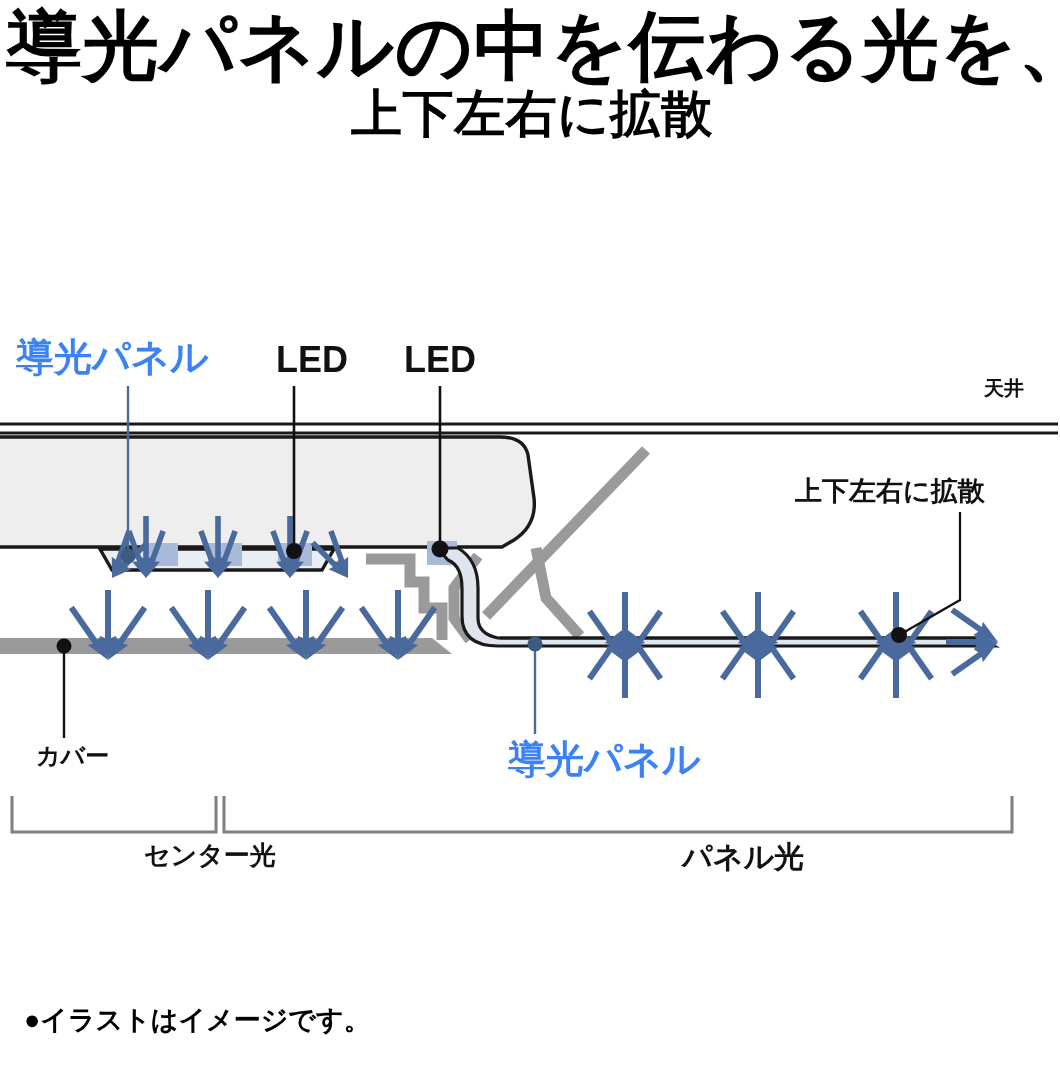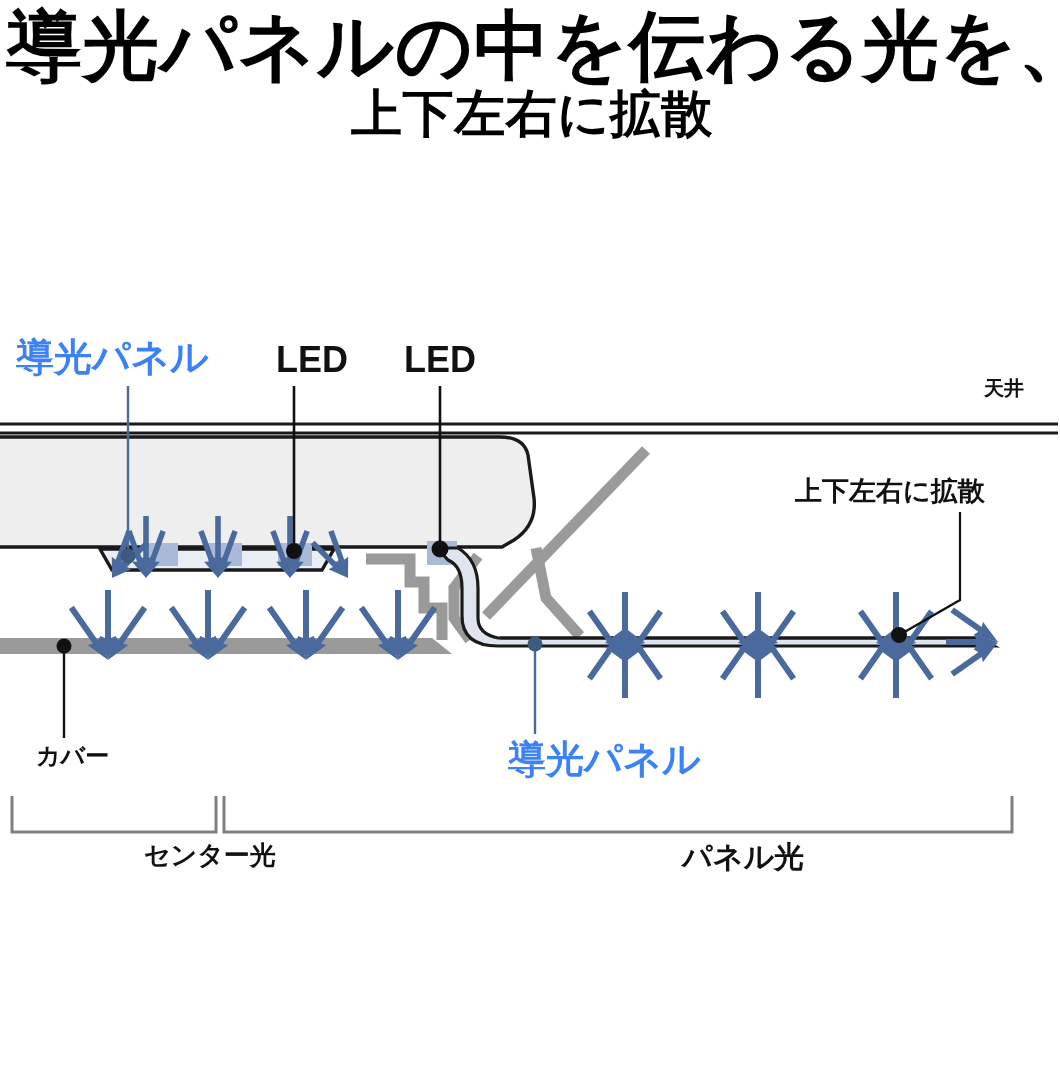--- a/index.html
+++ b/index.html
@@ -339,14 +339,15 @@
   <div class="lbl lbl-blue" id="label-lightguide-top">導光パネル</div>
   <div class="lbl" id="label-led-1">LED</div>
   <div class="lbl" id="label-led-2">LED</div>
   <div class="lbl" id="label-ceiling">天井</div>
   <div class="lbl" id="label-prism">上下左右に拡散</div>
   <div class="lbl" id="label-cover">カバー</div>
   <div class="lbl lbl-blue" id="label-lightguide-bottom">導光パネル</div>
   <div class="lbl" id="label-center-light">センター光</div>
   <div class="lbl" id="label-panel-light">パネル光</div>
 
+  <div id="footnote">●イラストはイメージです。</div>
 
 </div>
 
 </body></html>

